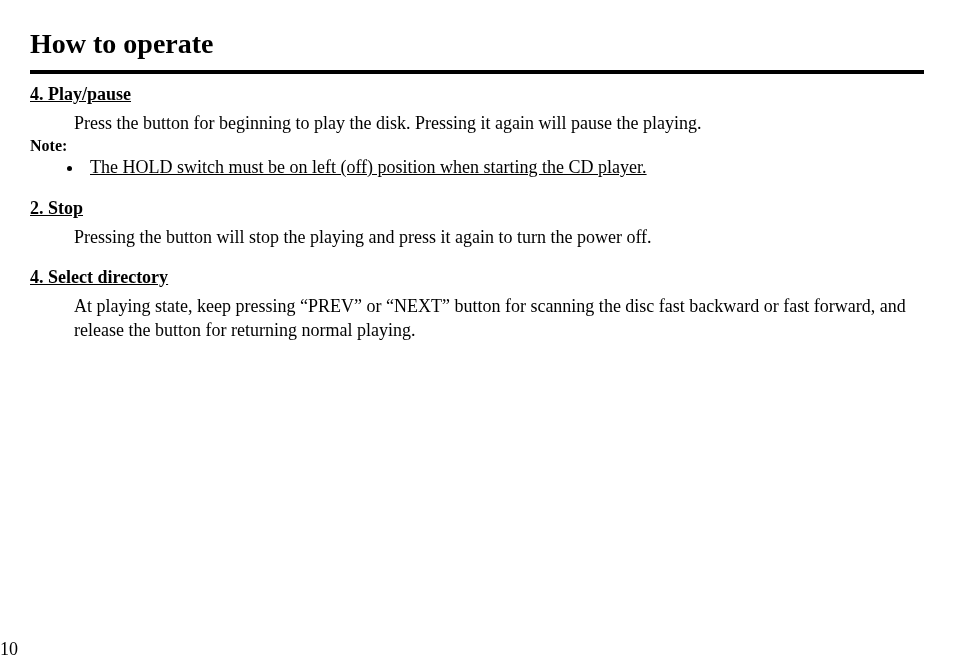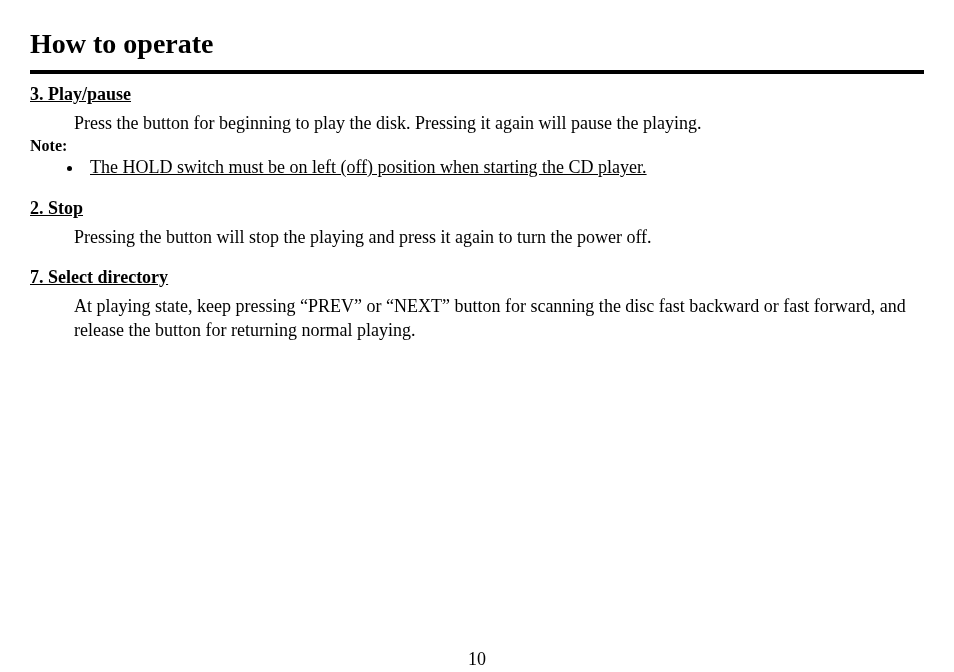--- a/index.html
+++ b/index.html
@@ -47,51 +47,50 @@
       padding-left: 0;
       text-decoration: underline;
     }
     ul.bullet li {
       font-size: 18px;
       line-height: 1.35;
       padding-left: 6px;
     }
     .page-number {
       position: absolute;
-      bottom: 2px;
+      bottom: 12px;
       left: 0;
       width: 100%;
-      text-align: center;
       font-size: 18px;
     }
   </style>
 </head>
 <body>
 
 <h1 class="title">How to operate</h1>
 <hr class="rule">
 
 <div>
-  <div class="sec-heading first">3. Play/pause</div>
+  <div class="sec-heading first">4. Play/pause</div>
   <div class="body-text">Press the button for beginning to play the disk. Pressing it again will pause the playing.</div>
   <div class="note-label">Note:</div>
   <ul class="bullet">
     <li>The HOLD switch must be on left (off) position when starting the CD player.</li>
   </ul>
 </div>
 
 <div>
   <div class="sec-heading">2. Stop</div>
   <div class="body-text">Pressing the button will stop the playing and press it again to turn the power off.</div>
 </div>
 
 <div>
 </div>
 
 <div>
-  <div class="sec-heading">7. Select directory</div>
+  <div class="sec-heading">4. Select directory</div>
 </div>
 
 <div>
   <div class="body-text">At playing state, keep pressing “PREV” or “NEXT” button for scanning the disc fast backward or fast forward, and release the button for returning normal playing.</div>
 </div>
 
 <div class="page-number">10</div>
 
 </body></html>

